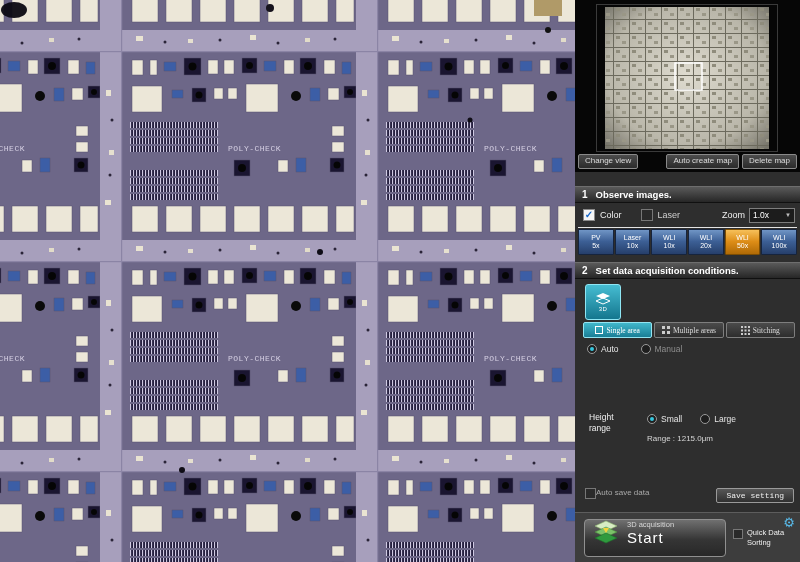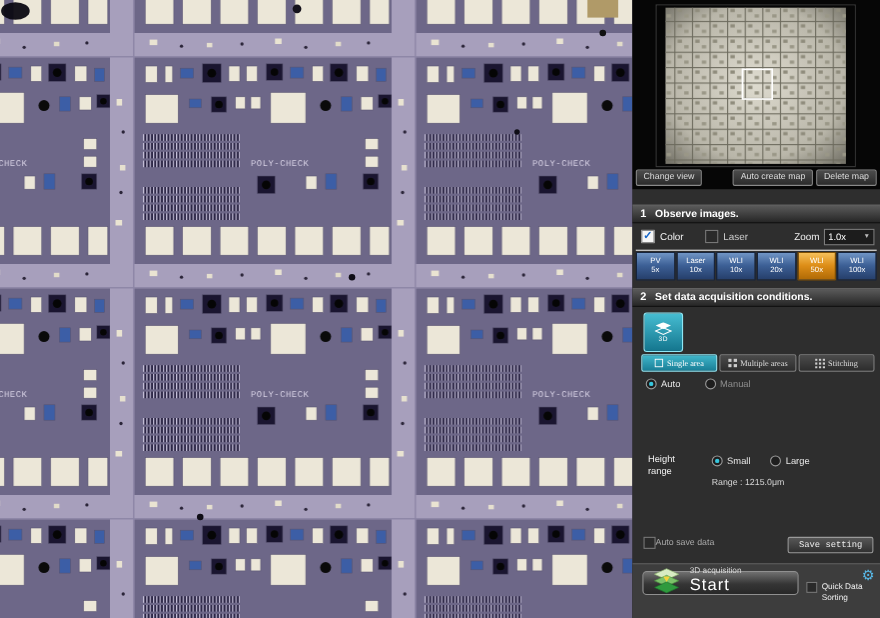--- a/index.html
+++ b/index.html
@@ -84,23 +84,23 @@
   .hr-radios{position:absolute;left:58px;top:4px;display:flex;gap:18px;align-items:center}
   .hr-range{position:absolute;left:58px;top:24px;font-size:8px;color:#d6d6d6}
 
   
   .saverow{position:absolute;top:488px;left:10px;right:6px;height:16px;display:flex;align-items:flex-start;gap:0;font-size:8px;color:#a9a9a9}
   .btn-save{margin-left:auto;background:linear-gradient(#575757,#303030);border:1px solid #9a9a9a;color:#eee;
     font-size:8px;padding:2px 9px;border-radius:2px;font-family:Liberation Mono, monospace;cursor:pointer}
 
   
   .footer{position:absolute;top:512px;left:0;width:225px;height:50px;background:#3d3d3d;border-top:1px solid #5d5d5d}
-  .btn-start{position:absolute;left:9px;top:6px;width:142px;height:22px;border-radius:4px;cursor:pointer;
+  .btn-start{position:absolute;left:9px;top:6px;width:142px;height:38px;border-radius:4px;cursor:pointer;
     background:linear-gradient(#707070 0%,#353535 55%,#282828 100%);border:1px solid #909090;
-    display:flex;align-items:flex-end;gap:8px;padding:0 0 0 8px;color:#fff;font-family:inherit;text-align:left}
+    display:flex;align-items:flex-start;gap:8px;padding:0 0 0 8px;color:#fff;font-family:inherit;text-align:left}
   .bs-text .l1{font-size:7.5px;color:#d9d9d9;display:block}
   .bs-text .l2{font-size:15px;font-weight:normal;letter-spacing:1px;display:block}
   .quick{position:absolute;left:158px;top:15px;display:flex;align-items:flex-start;gap:4px;font-size:7.5px;color:#efefef;line-height:1.3}
   .quick .cb{width:10px;height:10px;margin-top:1px}
   .gear{position:absolute;right:5px;top:3px;font-size:13px;color:#58b9e8;cursor:pointer;line-height:1}
 </style>
 </head>
 <body>
 
 <div class="app">

